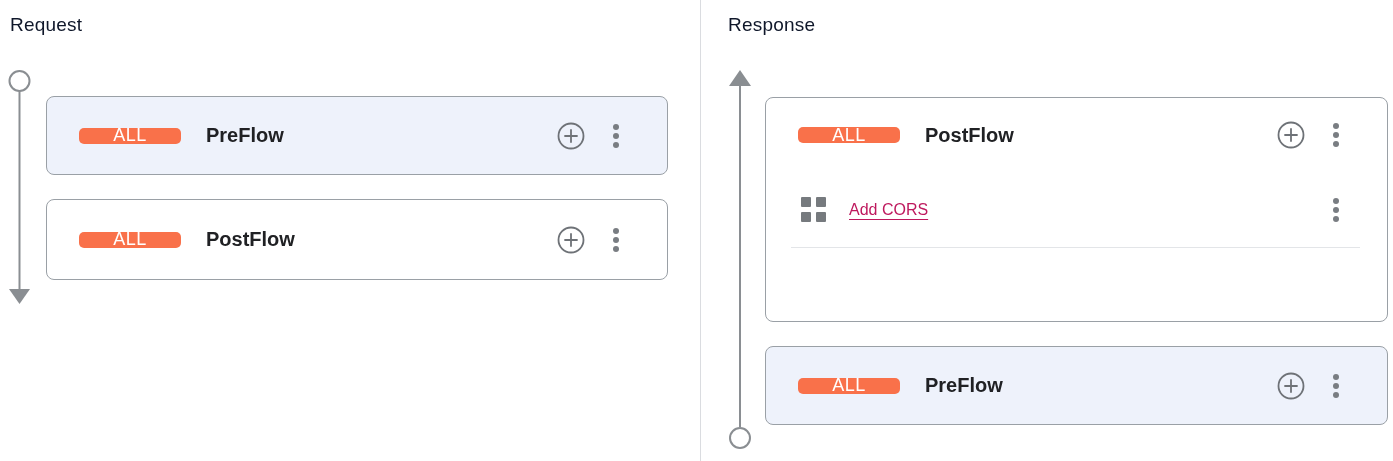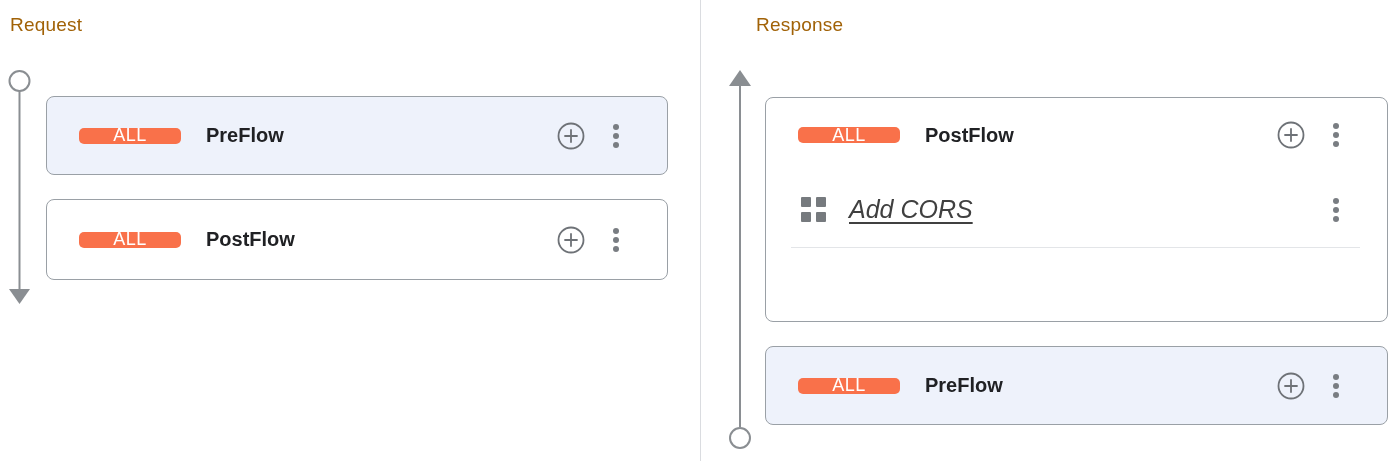--- a/index.html
+++ b/index.html
@@ -7,25 +7,25 @@
     width: 1393px; height: 461px;
     background: #ffffff;
     font-family: "Liberation Sans", sans-serif;
     position: relative;
     overflow: hidden;
   }
   .panel-title {
     position: absolute;
     top: 14px;
     font-size: 19px;
-    color: #a16207;
+    color: #0f172a;
     letter-spacing: 0.2px;
   }
   #request-title { left: 10px; }
-  #response-title { left: 756px; }
+  #response-title { left: 728px; }
 
   .panel-divider {
     position: absolute;
     left: 700px; top: 0;
     width: 1px; height: 461px;
     background: #dadce0;
   }
 
   .timeline { position: absolute; }
   #request-timeline { left: 0; top: 68px; }
@@ -119,26 +119,25 @@
     flex: none;
     cursor: grab;
   }
   .grid-icon span {
     background: #767a7e;
     border-radius: 1px;
   }
 
   .policy-link {
     margin-left: 23px;
-    font-size: 25px;
-    color: #404040;
+    font-size: 16px;
+    color: #be185d;
     text-decoration: underline;
     text-underline-offset: 4px;
     white-space: nowrap;
-    font-style: italic;
   }
 
   
   #req-card-preflow  { left: 46px;  top: 96px;  width: 622px; height: 79px; }
   #req-card-postflow { left: 46px;  top: 199px; width: 622px; height: 81px; }
   #res-card-postflow { left: 765px; top: 97px;  width: 623px; height: 225px; }
   #res-card-preflow  { left: 765px; top: 346px; width: 623px; height: 79px; }
 </style>
 </head>
 <body>

